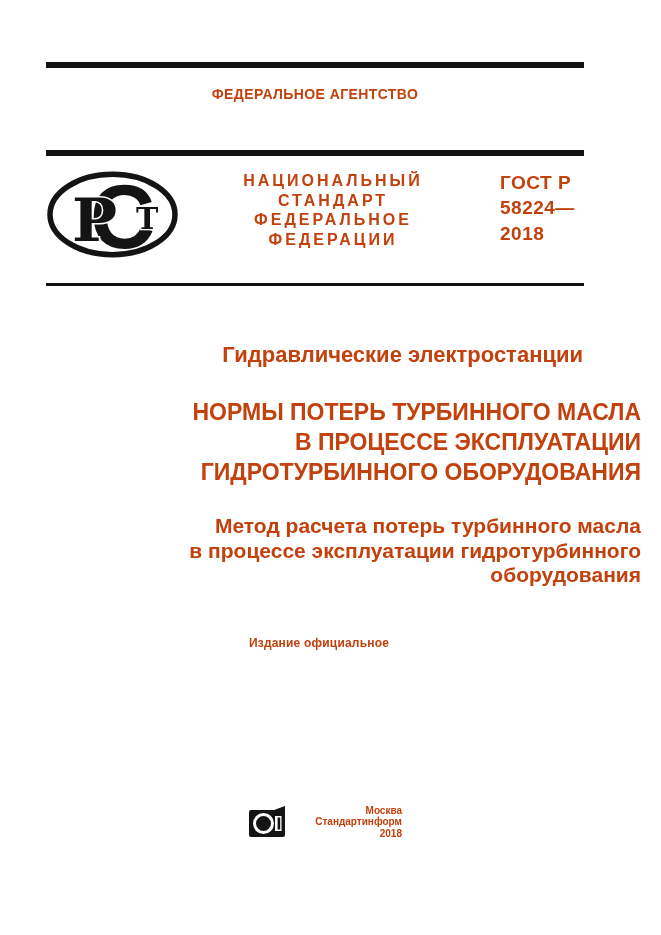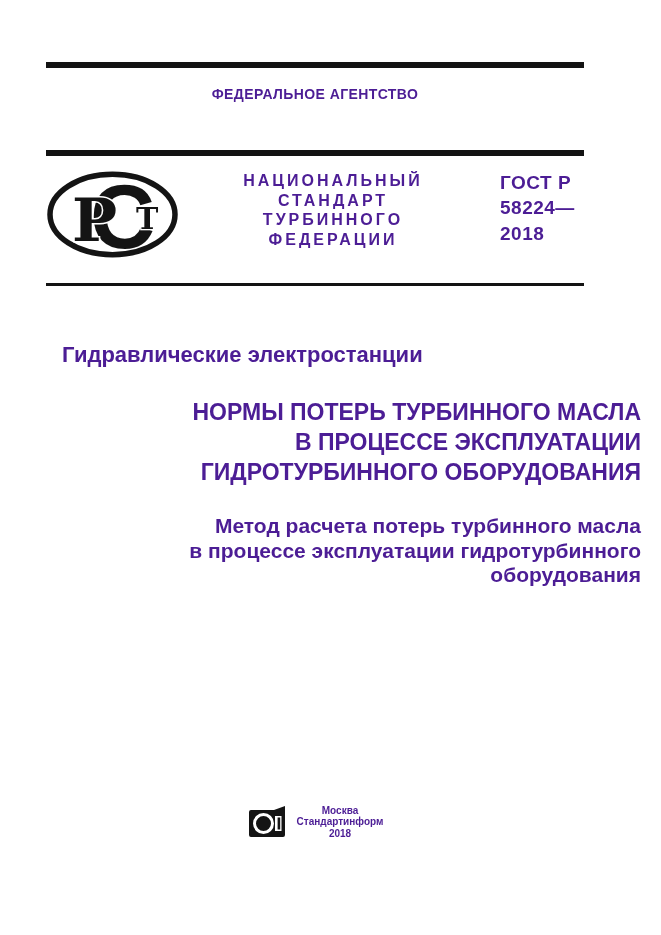--- a/index.html
+++ b/index.html
@@ -1,18 +1,18 @@
 <!DOCTYPE html>
 <html><head>
 <meta charset="utf-8">
 <style>
   html,body{margin:0;padding:0;background:#ffffff;}
   .page{
     position:relative;width:661px;height:935px;background:#ffffff;
-    overflow:hidden;color:#4c1d95;
+    overflow:hidden;color:#c2410c;
     font-family:"Liberation Sans","DejaVu Sans",sans-serif;
     -webkit-font-smoothing:antialiased;
   }
   .rule{position:absolute;left:46px;width:538px;background:#131313;}
   .rule.r1{top:62px;height:6px;}
   .rule.r2{top:150px;height:6px;}
   .rule.r3{top:283px;height:3px;}
 
   .agency{position:absolute;left:46px;width:538px;text-align:center;
     font-size:14px;font-weight:bold;letter-spacing:.4px;line-height:15px;}
@@ -20,34 +20,34 @@
   .agency.l2{top:111px;}
 
   .rst-logo{position:absolute;left:46px;top:171px;}
 
   .natstd{position:absolute;left:190px;top:171px;width:286px;text-align:center;
     font-size:16px;font-weight:bold;letter-spacing:3px;line-height:19.7px;}
 
   .desig{position:absolute;left:500px;top:170px;
     font-size:19px;font-weight:bold;letter-spacing:.5px;line-height:25.3px;}
 
-  .subject{position:absolute;left:62px;top:342px;width:538px;text-align:left;
+  .subject{position:absolute;left:45px;top:342px;width:538px;text-align:right;
     font-size:22px;font-weight:bold;}
 
   .main-title{position:absolute;left:20px;top:398px;width:621px;text-align:right;
     font-size:23px;font-weight:bold;line-height:29.8px;}
 
   .subtitle{position:absolute;left:20px;top:514px;width:621px;text-align:right;
     font-size:21px;font-weight:bold;line-height:24.7px;}
 
   .edition{position:absolute;left:46px;top:636px;width:546px;text-align:center;
     font-size:12px;font-weight:bold;letter-spacing:.2px;}
 
   .si-logo{position:absolute;left:248px;top:806px;}
-  .imprint-text{position:absolute;left:278px;top:805px;width:124px;text-align:center;
+  .imprint-text{position:absolute;left:278px;top:805px;width:124px;text-align:right;
     font-size:10px;font-weight:bold;line-height:11.4px;}
 </style>
 </head>
 <body>
 
 <div class="page">
 
   <div class="rule r1"></div>
 
   <div class="agency l1">ФЕДЕРАЛЬНОЕ АГЕНТСТВО</div>
@@ -57,21 +57,21 @@
   <svg class="rst-logo" width="133" height="87" viewBox="0 0 133 87" aria-hidden="true">
     <ellipse cx="66.5" cy="43.5" rx="62.5" ry="40.2" fill="none" stroke="#141414" stroke-width="5.5"></ellipse>
     <text x="44" y="77" font-size="90" font-weight="bold" fill="#141414" font-family="Liberation Sans, DejaVu Sans, sans-serif">С</text>
     <text x="26" y="70" font-size="60" font-weight="bold" fill="#141414" stroke="#ffffff" stroke-width="3" paint-order="stroke" font-family="DejaVu Serif, Liberation Serif, serif">Р</text>
     <text x="90" y="58" font-size="30" font-weight="bold" fill="#141414" stroke="#ffffff" stroke-width="2.5" paint-order="stroke" font-family="DejaVu Serif, Liberation Serif, serif">Т</text>
   </svg>
 
   <div class="natstd">
     <div>НАЦИОНАЛЬНЫЙ</div>
     <div>СТАНДАРТ</div>
-    <div>ТУРБИННОГО</div>
+    <div>ФЕДЕРАЛЬНОЕ</div>
     <div>ФЕДЕРАЦИИ</div>
   </div>
 
   <div class="desig">
     <div>ГОСТ Р</div>
     <div>58224—</div>
     <div>2018</div>
   </div>
 
   <div class="rule r3"></div>
@@ -83,20 +83,21 @@
     <div>В ПРОЦЕССЕ ЭКСПЛУАТАЦИИ</div>
     <div>ГИДРОТУРБИННОГО ОБОРУДОВАНИЯ</div>
   </div>
 
   <div class="subtitle">
     <div>Метод расчета потерь турбинного масла</div>
     <div>в процессе эксплуатации гидротурбинного</div>
     <div>оборудования</div>
   </div>
 
+  <div class="edition">Издание официальное</div>
 
   <svg class="si-logo" width="38" height="33" viewBox="0 0 38 33" aria-hidden="true">
     <path d="M1 6 Q1 4 3 4 L26 4 L37 0 L37 29 Q37 31 35 31 L3 31 Q1 31 1 29 Z" fill="#141414"></path>
     <circle cx="15.5" cy="17.5" r="9" fill="none" stroke="#ffffff" stroke-width="3"></circle>
     <rect x="27" y="10" width="6.5" height="15" fill="#ffffff"></rect>
     <rect x="29.6" y="11.5" width="2.6" height="12" fill="#141414"></rect>
   </svg>
 
   <div class="imprint-text">
     <div>Москва</div>

